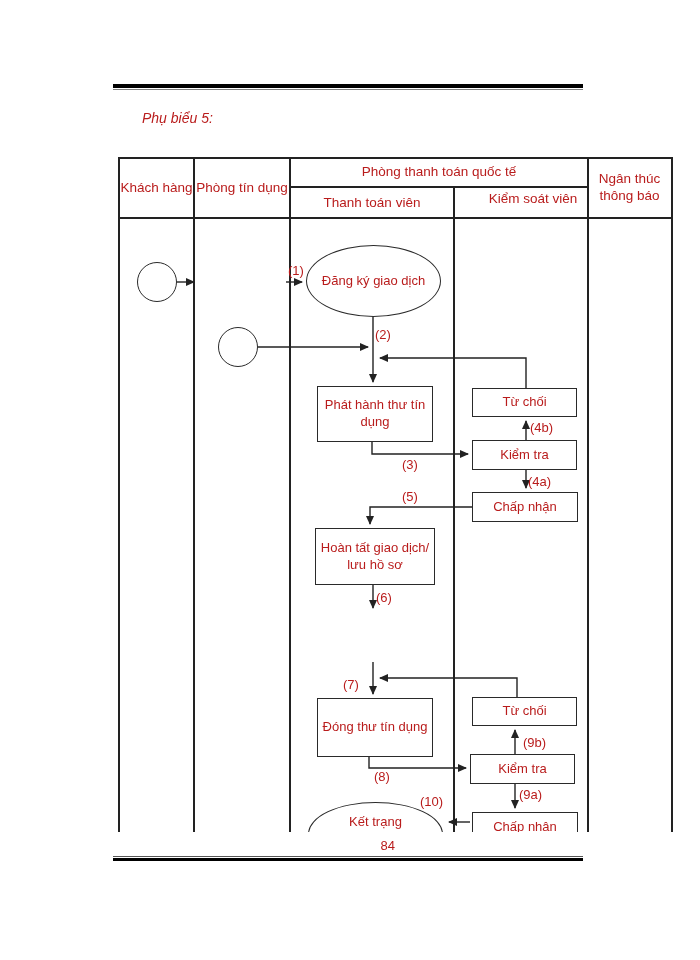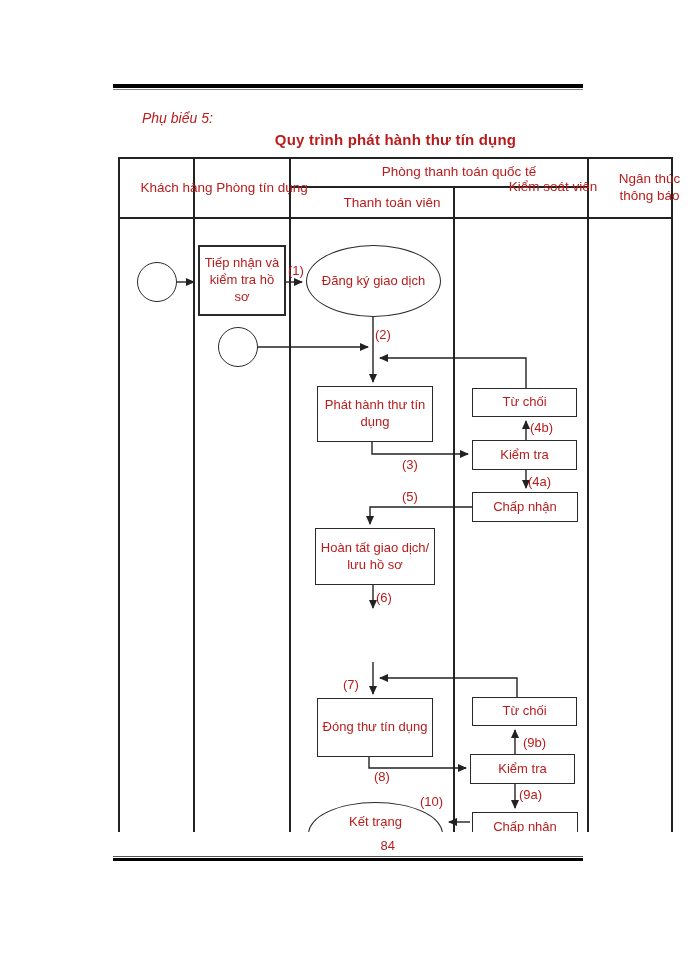--- a/index.html
+++ b/index.html
@@ -8,21 +8,21 @@
     font-family:Liberation Sans, sans-serif;color:#b91c1c;overflow:hidden;
   }
   .abs{position:absolute;}
   .rule{background:#000;}
   .caption{font-style:italic;font-size:14px;}
   .doc-title{font-weight:bold;font-size:15px;text-align:center;letter-spacing:.2px;}
   .clip{position:absolute;left:0;top:0;width:700px;height:832px;overflow:hidden;}
   .tline{position:absolute;background:#222;}
   .hcell{
     position:absolute;display:flex;align-items:center;justify-content:center;
-    text-align:center;font-size:13.5px;line-height:1.25;margin-left:20px;
+    text-align:center;font-size:13.5px;line-height:1.25;
   }
   .node{
     position:absolute;display:flex;align-items:center;justify-content:center;
     text-align:center;font-size:13px;line-height:1.3;
     border:1.5px solid #2a2a2a;background:#fff;box-sizing:border-box;
     padding:1px 3px;
   }
   .node.thick{border-width:2px;}
   .circle{border-radius:50%;padding:0;}
   .ellipse{border-radius:50%;}
@@ -37,40 +37,39 @@
 </style>
 </head>
 <body>
 
 <div class="page">
 
   <div class="abs rule" style="left:113px;top:84px;width:470px;height:4px;"></div>
   <div class="abs" style="left:113px;top:89px;width:470px;height:1px;background:#808080;"></div>
 
   <div class="abs caption" style="left:142px;top:110px;">Phụ biểu 5:</div>
-  <div class="abs doc-title" style="left:118px;top:131px;width:555px;">Quy trình phát hành thư tín dụng</div>
 
   <div class="clip">
 
     <div>
       <div class="tline" style="left:118px;top:157px;width:555px;height:2px;"></div>
       <div class="tline" style="left:118px;top:157px;width:2px;height:675px;"></div>
       <div class="tline" style="left:671px;top:157px;width:2px;height:675px;"></div>
       <div class="tline" style="left:193px;top:157px;width:2px;height:675px;"></div>
       <div class="tline" style="left:289px;top:157px;width:2px;height:675px;"></div>
       <div class="tline" style="left:453px;top:187px;width:2px;height:645px;"></div>
       <div class="tline" style="left:587px;top:157px;width:2px;height:675px;"></div>
       <div class="tline" style="left:118px;top:217px;width:555px;height:2px;"></div>
       <div class="tline" style="left:290px;top:186px;width:298px;height:2px;"></div>
 
       <div class="hcell" style="left:119px;top:158px;width:75px;height:60px;">Khách hàng</div>
       <div class="hcell" style="left:195px;top:158px;width:94px;height:60px;">Phòng tín dụng</div>
       <div class="hcell" style="left:291px;top:158px;width:296px;height:29px;">Phòng thanh toán quốc tế</div>
       <div class="hcell" style="left:291px;top:188px;width:162px;height:30px;">Thanh toán viên</div>
-      <div class="hcell" style="left:455px;top:172px;width:156px;height:30px;">Kiểm soát viên</div>
+      <div class="hcell" style="left:455px;top:184px;width:156px;height:30px;">Kiểm soát viên</div>
       <div class="hcell" style="left:588px;top:158px;width:83px;height:60px;">Ngân thúc thông báo</div>
     </div>
 
     <svg class="wires" width="700" height="832" viewBox="0 0 700 832">
       <defs>
         <marker id="arr" markerWidth="9" markerHeight="8" refX="8" refY="4" orient="auto" markerUnits="userSpaceOnUse">
           <path d="M0,0 L9,4 L0,8 z" fill="#222"></path>
         </marker>
       </defs>
       <g fill="none" stroke="#222" stroke-width="1.4">
@@ -87,21 +86,20 @@
         <path d="M373,662 V694" marker-end="url(#arr)"></path>
         <path d="M517,697 V678 H380" marker-end="url(#arr)"></path>
         <path d="M369,757 V768 H466" marker-end="url(#arr)"></path>
         <path d="M515,754 V730" marker-end="url(#arr)"></path>
         <path d="M515,784 V808" marker-end="url(#arr)"></path>
         <path d="M470,822 H449" marker-end="url(#arr)"></path>
       </g>
     </svg>
 
     <div class="node circle" style="left:137px;top:262px;width:40px;height:40px;"></div>
-    <div class="node thick" style="left:198px;top:245px;width:88px;height:71px;">Tiếp nhận và kiểm tra hồ sơ</div>
     <div class="node ellipse" style="left:306px;top:245px;width:135px;height:72px;">Đăng ký giao dịch</div>
     <div class="node circle" style="left:218px;top:327px;width:40px;height:40px;"></div>
     <div class="node" style="left:317px;top:386px;width:116px;height:56px;">Phát hành thư tín dụng</div>
     <div class="node" style="left:472px;top:388px;width:105px;height:29px;">Từ chối</div>
     <div class="node" style="left:472px;top:440px;width:105px;height:30px;">Kiểm tra</div>
     <div class="node" style="left:472px;top:492px;width:106px;height:30px;">Chấp nhận</div>
     <div class="node" style="left:315px;top:528px;width:120px;height:57px;">Hoàn tất giao dịch/ lưu hồ sơ</div>
     <div class="node" style="left:317px;top:698px;width:116px;height:59px;">Đóng thư tín dụng</div>
     <div class="node" style="left:472px;top:697px;width:105px;height:29px;">Từ chối</div>
     <div class="node" style="left:470px;top:754px;width:105px;height:30px;">Kiểm tra</div>

